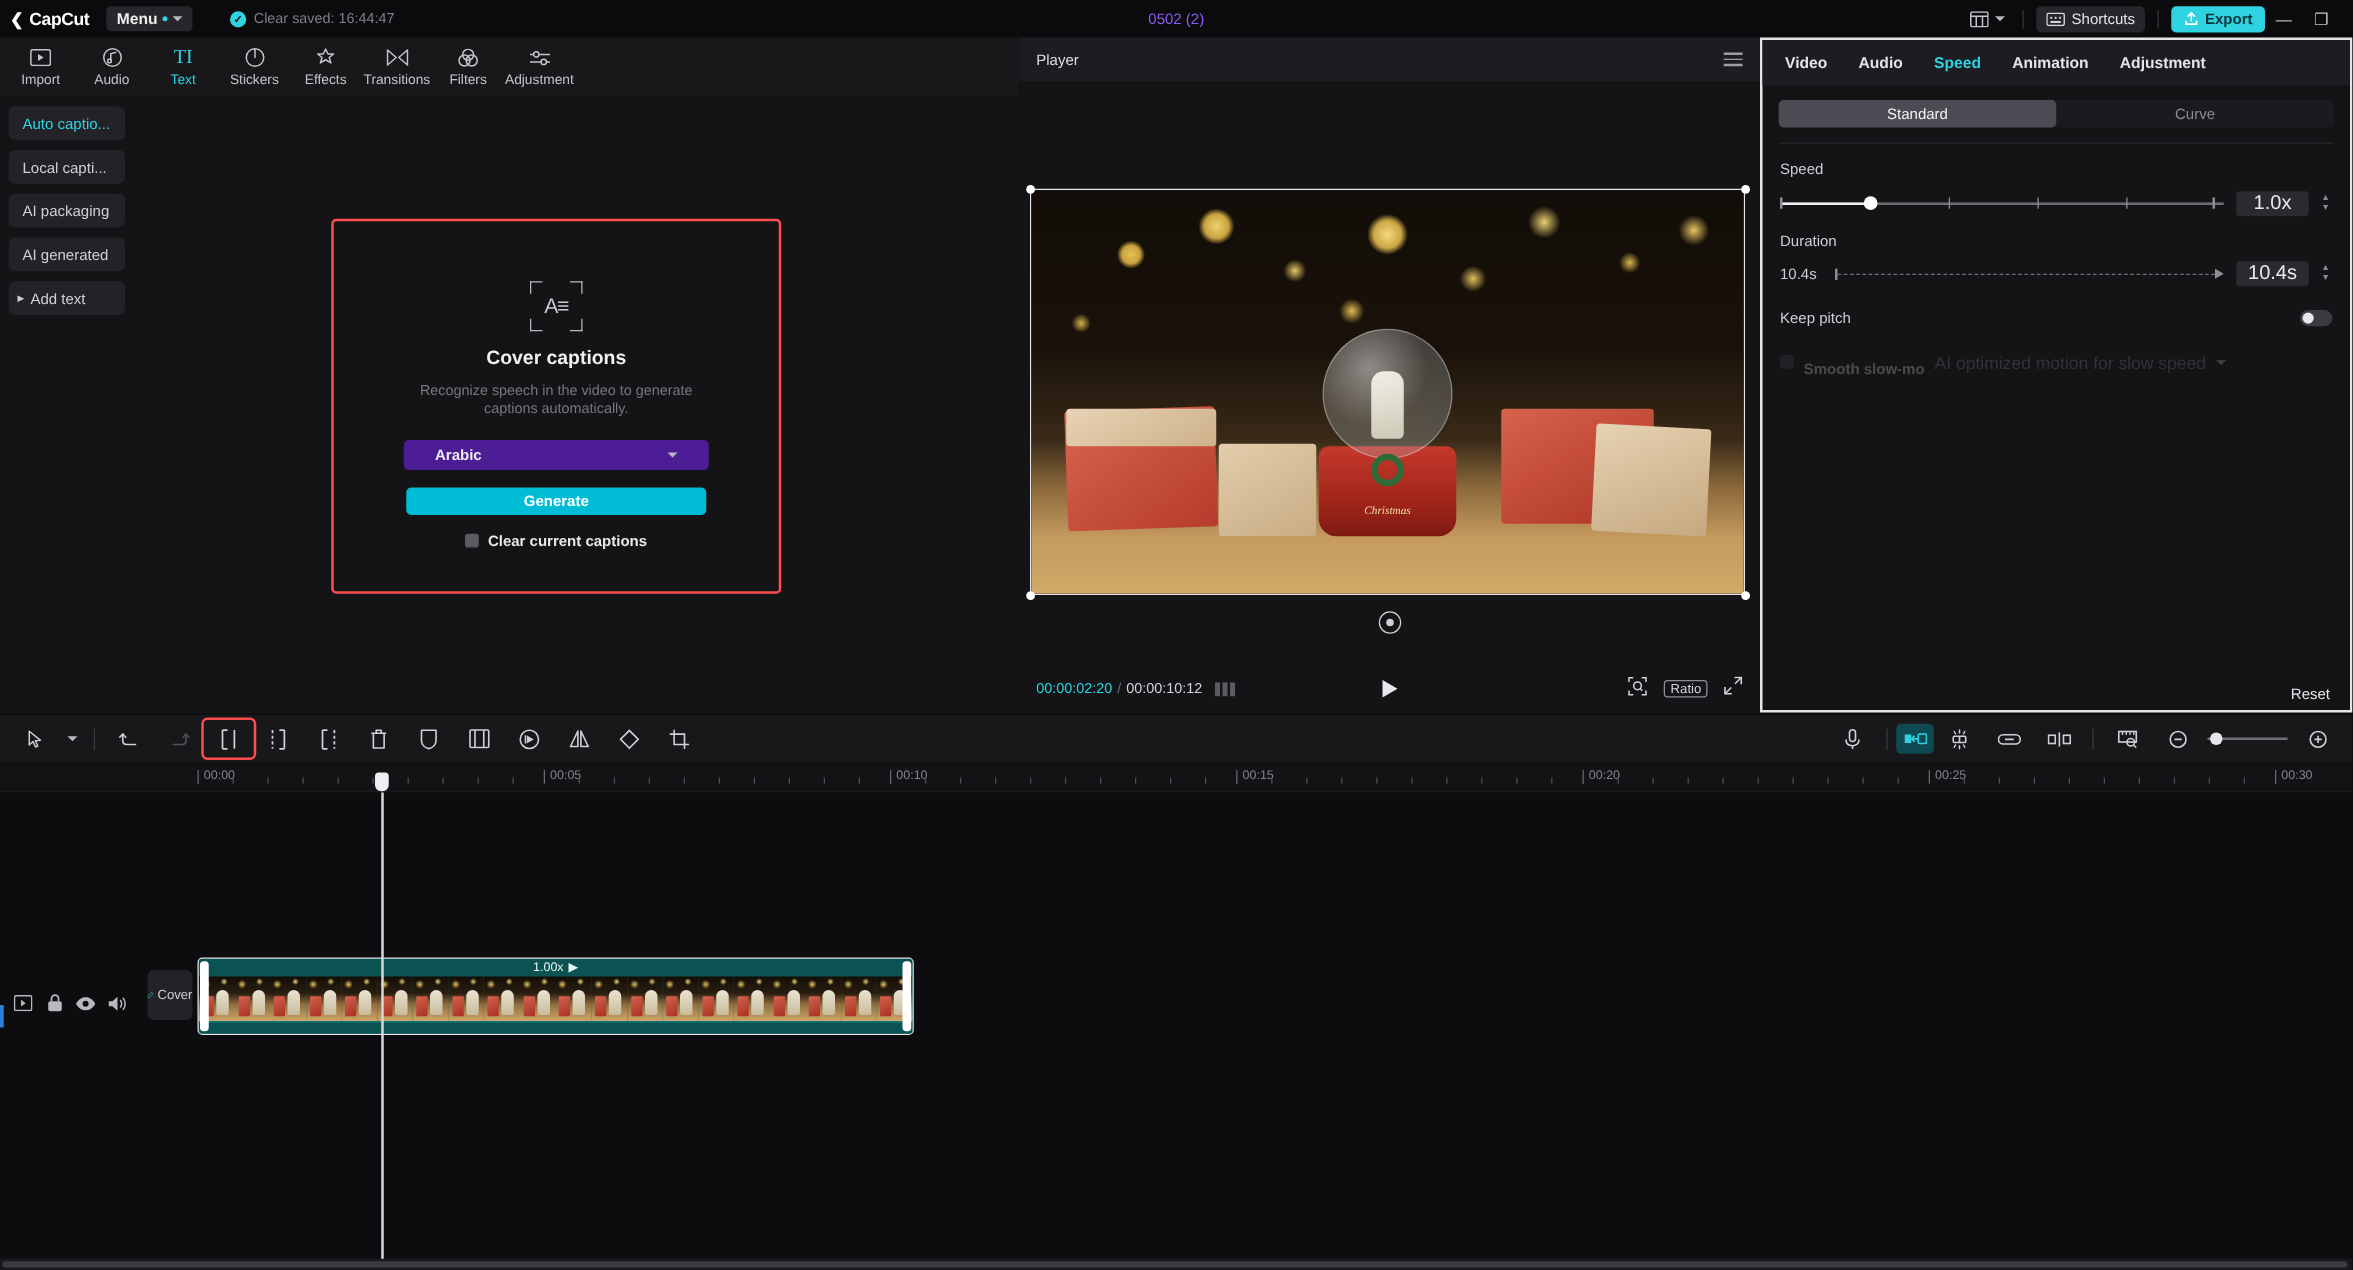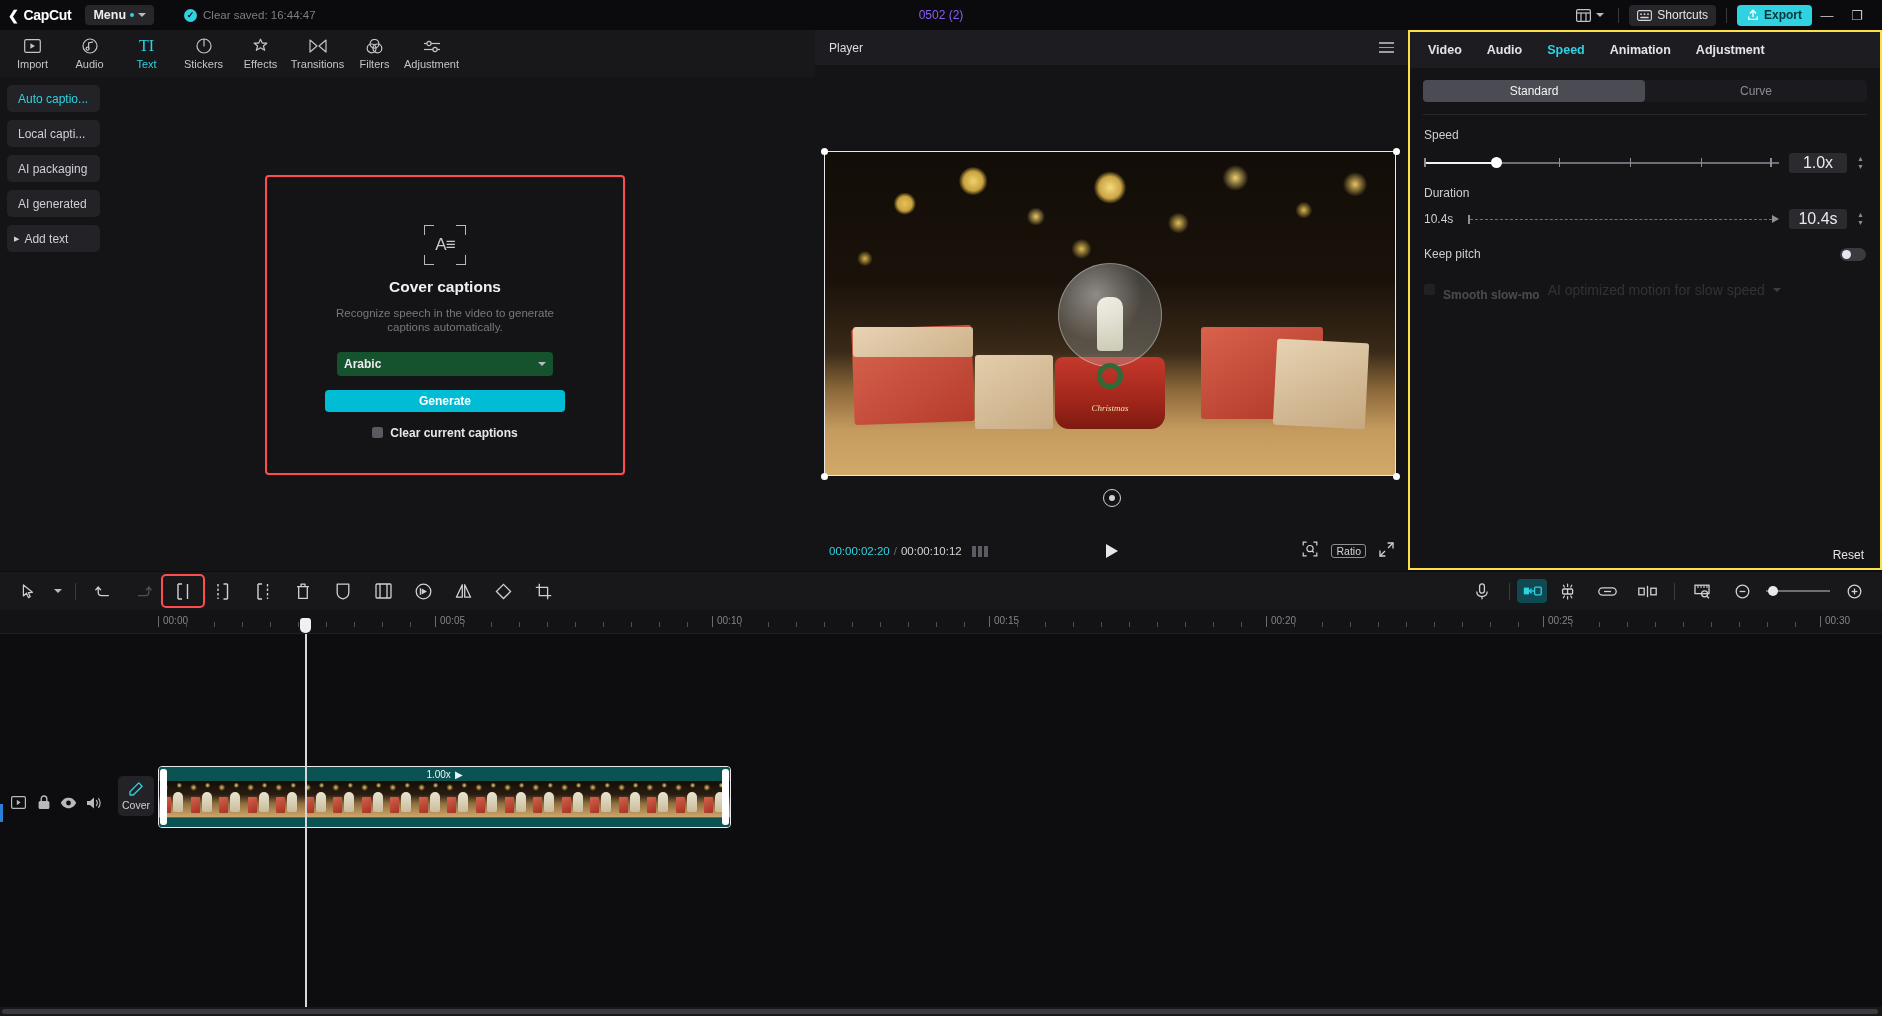--- a/index.html
+++ b/index.html
@@ -92,23 +92,23 @@
   .cap-icon { margin-top: 48px; width: 42px; height: 40px; position: relative; }
   .cap-icon .corner { position: absolute; width: 10px; height: 10px; border: 1.5px solid #b8b8be; }
   .cap-icon .c1 { top:0; left:0; border-right:none; border-bottom:none; }
   .cap-icon .c2 { top:0; right:0; border-left:none; border-bottom:none; }
   .cap-icon .c3 { bottom:0; left:0; border-right:none; border-top:none; }
   .cap-icon .c4 { bottom:0; right:0; border-left:none; border-top:none; }
   .cap-icon .glyph { position: absolute; inset: 0; display: flex; align-items: center; justify-content: center; font-size: 17px; color: #c8c8ce; letter-spacing: -1px; }
   .cap-title { margin-top: 13px; font-size: 15.5px; font-weight: bold; color: #f0f0f3; }
   .cap-desc { margin-top: 10px; font-size: 11.5px; color: #77777f; line-height: 1.25; text-align: center; width: 250px; }
   .lang-select {
-    margin-top: 17px; width: 216px; height: 24px; background: #14532d; border-radius: 4px;
+    margin-top: 17px; width: 244px; height: 24px; background: #4c1d95; border-radius: 4px;
     display: flex; align-items: center; justify-content: space-between;
-    padding: 0 7px; font-size: 12px; font-weight: bold; color: #ececf0;
+    padding: 0 25px; font-size: 12px; font-weight: bold; color: #ececf0;
   }
   .gen-btn {
     margin-top: 14px; width: 240px; height: 22px; background: #00bcd4; border-radius: 4px;
     display: flex; align-items: center; justify-content: center;
     font-size: 12px; font-weight: bold; color: #ffffff;
   }
   .clear-row { margin-top: 14px; display: flex; align-items: center; gap: 7px; }
   .cbox { width: 11px; height: 11px; border-radius: 2.5px; background: #5a5a61; }
   .clear-label { font-size: 12px; font-weight: bold; color: #e7e7ea; }
 
@@ -180,21 +180,21 @@
   .play-tri {
     position: absolute; left: 50%; transform: translateX(-50%);
     width: 0; height: 0; border-top: 7px solid transparent; border-bottom: 7px solid transparent; border-left: 12px solid #e8e8ec;
   }
   .pc-right { margin-left: auto; display: flex; align-items: center; gap: 13px; }
   .ratio-box { border: 1px solid #8e8e96; border-radius: 3px; padding: 0px 4px; font-size: 10.5px; color: #d3d3d9; }
 
   
   .right-panel {
     position: absolute; top: 30px; left: 1408px; width: 474px; height: 540px;
-    background: #141417; border: 2px solid #fde047;
+    background: #141417; border: 2px solid #e5e5e5;
   }
   .rp-tabs { height: 36px; background: #1d1d21; display: flex; align-items: center; gap: 25px; padding-left: 18px; }
   .rp-tab { font-size: 12.5px; font-weight: bold; color: #e4e4e8; }
   .rp-tab.active { color: #2fd2e0; }
   .seg-wrap { margin: 12px 13px 0 13px; height: 22px; background: #1b1b1f; border-radius: 4px; display: flex; }
   .seg { flex: 1; display: flex; align-items: center; justify-content: center; font-size: 12px; color: #8a8a92; border-radius: 4px; }
   .seg.active { background: #4b4b53; color: #f2f2f5; }
   .hr { margin: 12px 13px 0 13px; height: 1px; background: #27272c; }
   .sec-label { margin: 13px 0 0 14px; font-size: 12px; color: #cdcdd3; }
   .speed-row { margin: 11px 14px 0 14px; display: flex; align-items: center; gap: 10px; }
@@ -239,21 +239,21 @@
   .ruler { position: relative; height: 24px; background: #131316; border-bottom: 1px solid #1f1f23; }
   .rtick { position: absolute; top: 12px; width: 1px; height: 5px; background: #4d4d55; }
   .rmaj { position: absolute; top: 6px; width: 1px; height: 11px; background: #6a6a72; }
   .rlabel { position: absolute; top: 5px; font-size: 10px; color: #83838b; }
 
   .tracks { position: relative; height: 382px; background: #0d0d0f; }
   .track-ctrl { position: absolute; left: 10px; top: 160px; display: flex; gap: 8px; }
   .track-ctrl .ic { width: 17px; height: 17px; display:flex; align-items:center; justify-content:center; color: #b8b8be; }
   .cover-btn {
     position: absolute; left: 118px; top: 142px; width: 36px; height: 40px; background: #232327;
-    border-radius: 5px; display: flex; flex-direction: column; align-items: center; justify-content: center; gap: 3px;
+    border-radius: 5px; display: flex; align-items: center; justify-content: flex-start; gap: 3px;
     font-size: 10.5px; color: #cfcfd4;
   }
   .clip {
     position: absolute; left: 158px; top: 132px; width: 573px; height: 62px;
     border: 1.5px solid #e8e8ec; border-radius: 4px; background: #0d5c5c; overflow: hidden;
   }
   .clip-head { height: 14px; background: #0b5252; display: flex; align-items: center; justify-content: center; gap: 4px; }
   .clip-speed { font-size: 10px; color: #e8f6f6; }
   .clip-film { position: absolute; top: 14px; left: 0; right: 0; height: 36px; display: flex; overflow: hidden; }
   .thumb { flex: 1 0 auto; width: 28px; height: 36px;

